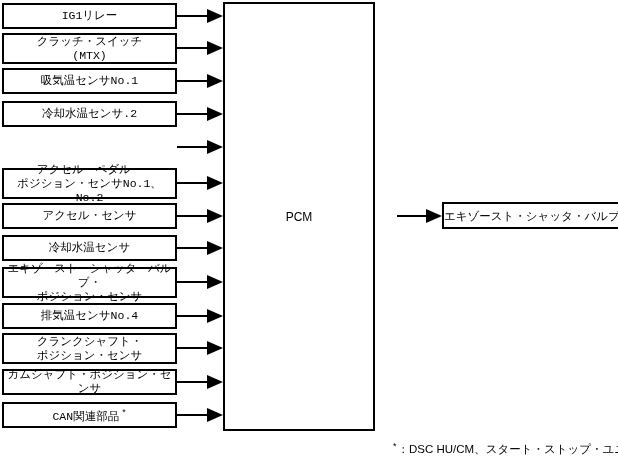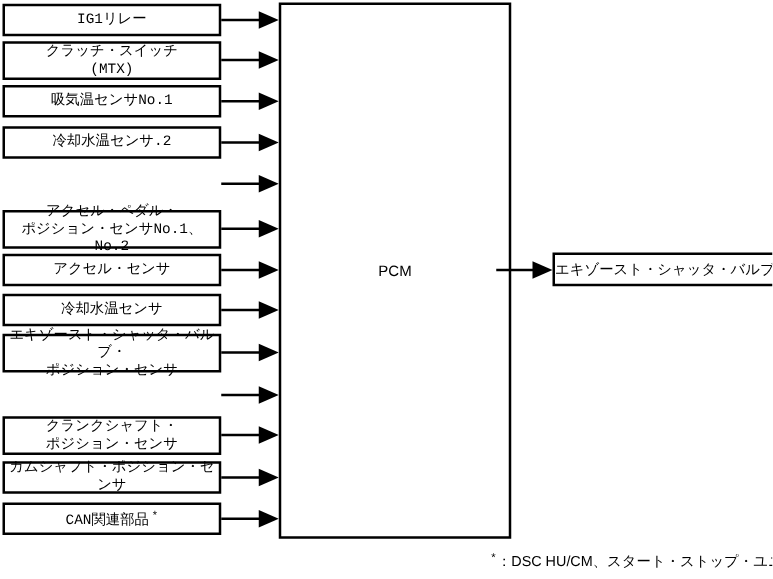--- a/index.html
+++ b/index.html
@@ -24,21 +24,21 @@
     border-top:2px solid var(--line);
   }
   .arrow .head {
     position:absolute; right:0; top:0; width:0; height:0;
     border-left:16px solid var(--line);
     border-top:7px solid transparent;
     border-bottom:7px solid transparent;
   }
   .arrow.out { left:397px; width:45px; }
   .pcm {
-    position:absolute; left:223px; top:2px; width:186px; height:429px;
+    position:absolute; left:223px; top:2px; width:152px; height:429px;
     border:2px solid var(--line); background:var(--bg);
     display:flex; align-items:center; justify-content:center;
     font-size:12px;
   }
   .outbox {
     position:absolute; left:442px; top:202px; width:193px; height:27px;
     border:2px solid var(--line); background:var(--bg);
     display:flex; align-items:center; justify-content:flex-start;
     text-align:center;
   }
@@ -73,20 +73,23 @@
   </div>
   <div class="inbox" style="top:203px;height:26px">
     <span class="lbl">アクセル・センサ</span>
   </div>
   <div class="inbox" style="top:235px;height:26px">
     <span class="lbl">冷却水温センサ</span>
   </div>
   <div class="inbox" style="top:267px;height:31px">
     <span class="lbl">エキゾースト・シャッタ・バルブ・
 ポジション・センサ</span>
+  </div>
+  <div class="inbox" style="top:303px;height:26px">
+    <span class="lbl">排気温センサNo.4</span>
   </div>
   <div class="inbox" style="top:333px;height:31px">
     <span class="lbl">クランクシャフト・
 ポジション・センサ</span>
   </div>
   <div class="inbox" style="top:369px;height:26px">
     <span class="lbl">カムシャフト・ポジション・センサ</span>
   </div>
   <div class="inbox" style="top:402px;height:26px">
     <span class="lbl"><span>CAN関連部品</span><sup class="marker">*</sup></span>

